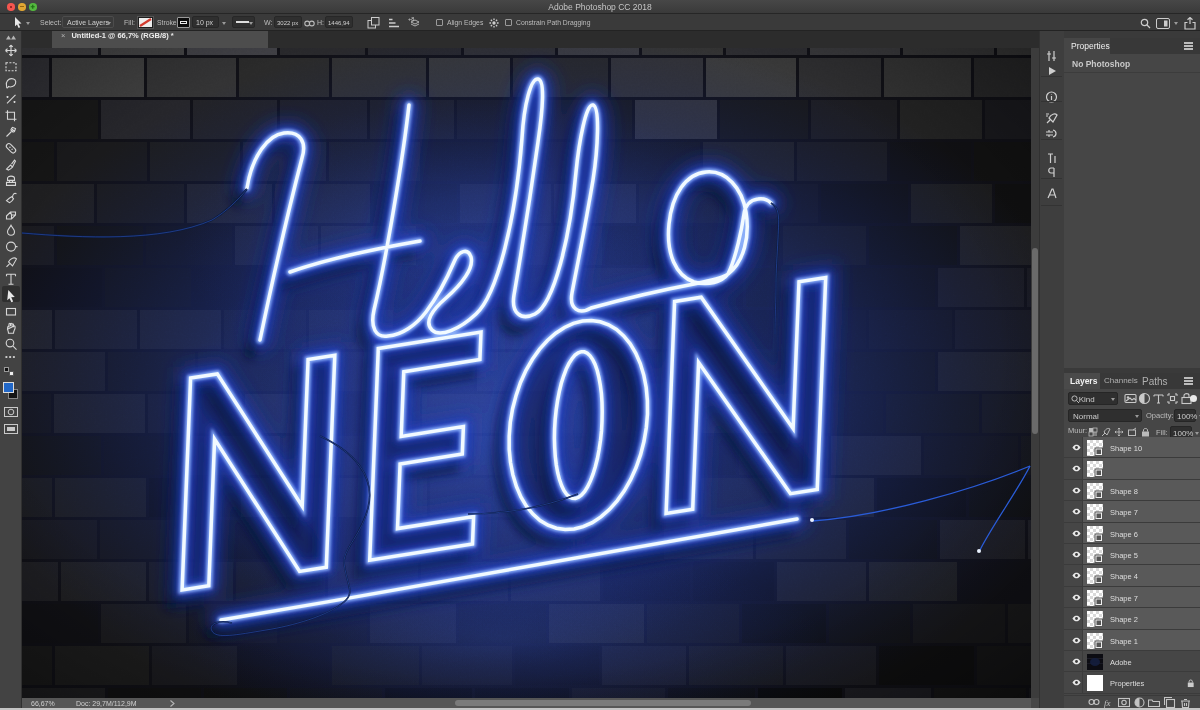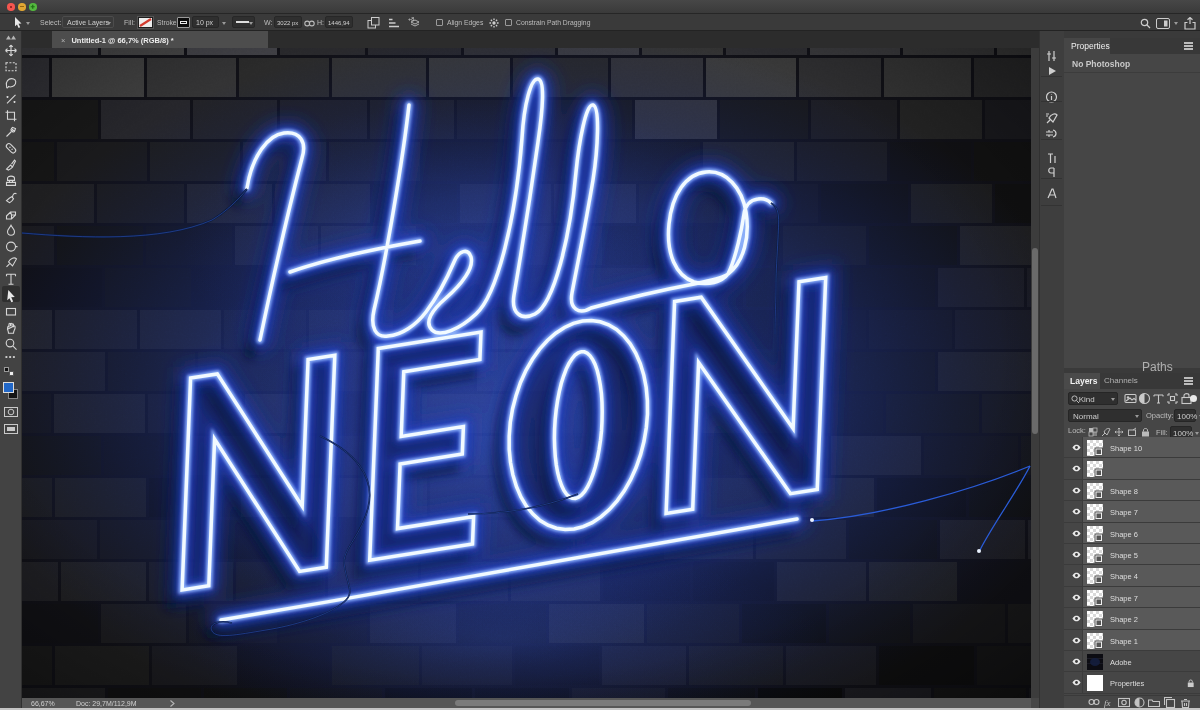--- a/index.html
+++ b/index.html
@@ -5,36 +5,37 @@
 .abs{position:absolute}
 svg{display:block}
 .car{position:absolute;width:0;height:0;border-left:2.6px solid transparent;border-right:2.6px solid transparent;border-top:3.6px solid #9a9a9a}
 #titlebar{left:0;top:0;width:1200px;height:14px;background:linear-gradient(#474747,#3a3a3a);border-bottom:1px solid #262626}
 .tl{width:7.5px;height:7.5px;border-radius:50%;top:3px;position:absolute}
 #title{width:100%;text-align:center;color:#c6c6c6;font-size:8.5px;top:2px;position:absolute}
 #opts{left:0;top:14px;width:1200px;height:17px;background:#3a3a3a;border-bottom:1px solid #232323;color:#bdbdbd;font-size:7px}
 #opts .lbl{top:5px;position:absolute}
 .box{position:absolute;background:#2f2f2f;border:1px solid #272727;border-radius:2px;color:#cfcfcf;font-size:7px}
 #tabbar{left:22px;top:31px;width:1178px;height:17px;background:#2c2c2c}
-.tab{position:absolute;top:0;height:17px;font-size:7.5px;padding-top:5px;white-space:nowrap}
+.tab{position:absolute;top:0;height:17px;font-size:7.5px;white-space:nowrap}
 #status{left:22px;top:698px;width:1009px;height:10px;background:#565656;color:#d0d0d0;font-size:7px}
 </style></head><body>
 
 <div class="abs" id="titlebar">
   <div class="tl" style="left:7px;background:#f4564f">
       <div style="margin:2.6px;width:2.3px;height:2.3px;border-radius:50%;background:#7e1b18"></div>
     </div>
   <div class="tl" style="left:18px;background:#e0a633">
       <div style="margin-top:3.2px;margin-left:2px;width:3.5px;height:1.1px;background:#95650f"></div>
     </div>
   <div class="tl" style="left:29px;background:#54b83f">
       <svg width="7.5" height="7.5">
         <path d="M3.75,1.8 L3.75,5.7 M1.8,3.75 L5.7,3.75" stroke="#1d6e12" stroke-width="1.2"></path>
       </svg>
     </div>
+  <div id="title">Adobe Photoshop CC 2018</div>
 </div>
 
 <div class="abs" id="opts">
   <svg class="abs" style="left:13px;top:3px" width="11" height="11" viewBox="0 0 11 11">
       <path d="M2,0 L8.5,6.5 L5.5,6.7 L7.2,10.3 L5.6,11 L4,7.4 L2,9.2 Z" fill="#e8e8e8"></path>
     </svg>
   <i class="car" style="left:26px;top:8px"></i>
   <span class="lbl" style="left:40px">Select:</span>
   <div class="box" style="left:62px;top:2px;width:52px;height:12px;padding:2px 0 0 4px;background:#3a3a3a;border-color:#4c4c4c">Active Layers<i class="car" style="right:2px;top:4.5px"></i></div>
   <span class="lbl" style="left:124px">Fill:</span>
@@ -500,21 +501,21 @@
 <div class="abs" style="left:1064px;top:31px;width:136px;height:7px;background:#3a3a3a"></div>
 <div class="abs" style="left:1064px;top:38px;width:136px;height:16px;background:#383838"></div>
 <div class="abs" style="left:1064px;top:38px;width:46px;height:16px;background:#464646;color:#f0f0f0;font-size:8.5px;font-weight:normal;padding:3px 0 0 7px">Properties</div>
 <div class="abs" style="left:1184px;top:42px;width:9px;height:1.5px;background:#bbb;box-shadow:0 3px #bbb,0 6px #bbb"></div>
 <div class="abs" style="left:1072px;top:59px;color:#c9c9c9;font-size:8.5px;font-weight:bold">No Photoshop</div>
 <div class="abs" style="left:1064px;top:72px;width:136px;height:1px;background:#3c3c3c"></div>
 <div class="abs" style="left:1064px;top:368px;width:136px;height:5px;background:#3a3a3a"></div>
 <div class="abs" style="left:1064px;top:373px;width:136px;height:16px;background:#383838"></div>
 <div class="abs" style="left:1064px;top:373px;width:36px;height:16px;background:#4a4a4a;color:#f2f2f2;font-size:8.5px;font-weight:bold;padding:3px 0 0 6px">Layers</div>
 <div class="abs" style="left:1104px;top:376px;color:#b0b0b0;font-size:8px">Channels</div>
-<div class="abs" style="left:1142px;top:360px;color:#b0b0b0;font-size:12px">Paths</div>
+<div class="abs" style="left:1142px;top:376px;color:#b0b0b0;font-size:10px">Paths</div>
 <div class="abs" style="left:1184px;top:377px;width:9px;height:1.5px;background:#bbb;box-shadow:0 3px #bbb,0 6px #bbb"></div>
 <div class="abs" style="left:1068px;top:392px;width:50px;height:13px;background:#2f2f2f;border:1px solid #262626;border-radius:2px;color:#ccc;font-size:8px;padding:1.5px 0 0 3px">&nbsp;&nbsp;&nbsp;Kind<svg style="position:absolute;left:2px;top:2px" width="9" height="9">
       <circle cx="3.5" cy="3.5" r="2.6" fill="none" stroke="#bbb" stroke-width="1"></circle>
       <line x1="5.6" y1="5.6" x2="8" y2="8" stroke="#bbb" stroke-width="1"></line>
     </svg><i class="car" style="right:2px;top:5px"></i></div>
 <svg class="abs" style="left:1124px;top:392px" width="13" height="13" viewBox="0 0 13 13">
     <rect x="1" y="2.5" width="11" height="8" rx="1" stroke="#c9c9c9" stroke-width="1.1" fill="none"></rect>
     <circle cx="4" cy="5.5" r="1.2" fill="#c9c9c9"></circle>
     <path d="M2,9 L6,6 L8,8 L10,6.5 L12,8" stroke="#c9c9c9" stroke-width="1.1" fill="none"></path>
   </svg>
@@ -530,21 +531,21 @@
     <rect x="4.5" y="4.5" width="4" height="4" stroke="#c9c9c9" stroke-width="1.1" fill="none"></rect>
   </svg>
 <svg class="abs" style="left:1180px;top:392px" width="13" height="13" viewBox="0 0 13 13">
     <rect x="2" y="5.5" width="9" height="6" stroke="#c9c9c9" stroke-width="1.1" fill="none"></rect>
     <path d="M4,5.5 L4,3.5 C4,1 9,1 9,3.5 L9,5.5" stroke="#c9c9c9" stroke-width="1.1" fill="none"></path>
   </svg>
 <div class="abs" style="left:1190px;top:395px;width:7px;height:7px;border-radius:50%;background:#e8e8e8"></div>
 <div class="abs" style="left:1068px;top:409px;width:74px;height:13px;background:#2f2f2f;border:1px solid #262626;border-radius:2px;color:#ccc;font-size:8px;padding:1.5px 0 0 4px">Normal<i class="car" style="right:2px;top:5px"></i></div>
 <div class="abs" style="left:1146px;top:411px;color:#bbb;font-size:7.5px">Opacity:</div>
 <div class="abs" style="left:1174px;top:409px;width:22px;height:13px;background:#2f2f2f;border:1px solid #262626;border-radius:2px;color:#ccc;font-size:8px;padding:1.5px 0 0 2px">100%<i class="car" style="right:-8px;top:5px"></i></div>
-<div class="abs" style="left:1068px;top:426px;color:#bbb;font-size:7.5px">Lock:</div>
+<div class="abs" style="left:1068px;top:426px;color:#bbb;font-size:7.5px">Muur:</div>
 <svg class="abs" style="left:1088px;top:427px" width="10" height="10" viewBox="0 0 10 10">
     <rect x="1" y="1" width="4" height="4" fill="#bbb"></rect>
     <rect x="5" y="5" width="4" height="4" fill="#bbb" opacity="0.5"></rect>
     <rect x="1" y="5" width="4" height="4" fill="none" stroke="#bbb" stroke-width="0.8"></rect>
     <rect x="5" y="1" width="4" height="4" fill="none" stroke="#bbb" stroke-width="0.8"></rect>
   </svg>
 <svg class="abs" style="left:1101px;top:427px" width="10" height="10" viewBox="0 0 10 10">
     <path d="M1,9 L4,6 M3,5 L6,8 L9,2 C8,1 5,1 3,5 Z" stroke="#bbb" stroke-width="1" fill="none"></path>
   </svg>
 <svg class="abs" style="left:1114px;top:427px" width="10" height="10" viewBox="0 0 10 10">

